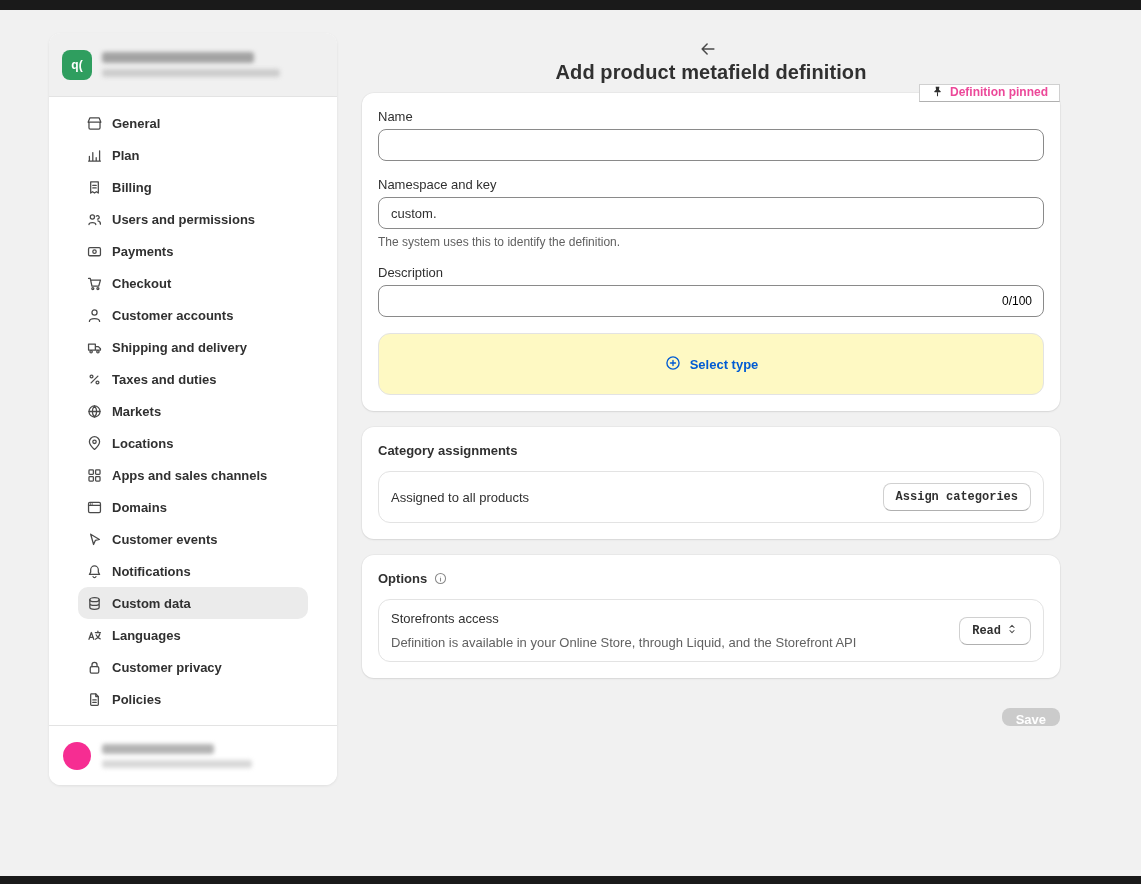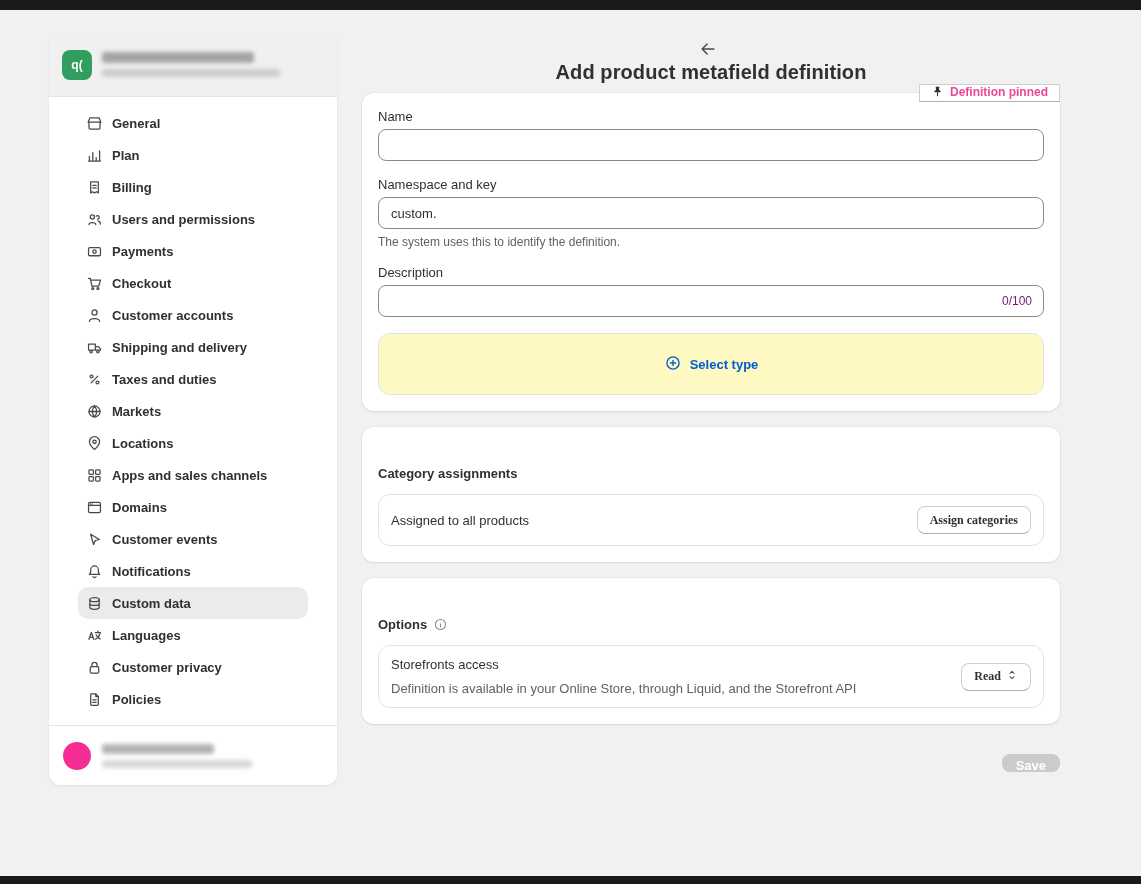--- a/index.html
+++ b/index.html
@@ -71,46 +71,46 @@
   .field { margin-bottom: 16px; }
   .field:last-child { margin-bottom: 0; }
   .field-label { font-size: 13px; color: #303030; margin-bottom: 5px; }
   .text-input {
     width: 100%; height: 32px; border: 1px solid #8a8a8a; border-radius: 8px;
     padding: 0 12px; font-size: 13px; color: #303030; background: #fff;
     font-family: "Liberation Sans", sans-serif;
   }
   .help-text { font-size: 12px; color: #616161; margin-top: 6px; }
   .input-wrap { position: relative; }
-  .char-counter { position: absolute; right: 12px; top: 50%; transform: translateY(-50%); font-size: 12px; color: #701a75; }
+  .char-counter { position: absolute; right: 12px; top: 50%; transform: translateY(-50%); font-size: 12px; color: #000000; }
 
   .select-type-box {
     border: 1px solid #e3e3e3; border-radius: 12px; height: 62px; width: 100%; background: #fef9c3;
     display: flex; align-items: center; justify-content: center; gap: 8px; cursor: pointer;
     color: var(--accent, #005bd3); font-size: 13px; font-weight: 600;
     font-family: "Liberation Sans", sans-serif;
   }
   .select-type-box svg { width: 18px; height: 18px; stroke: var(--accent, #005bd3); fill: none; stroke-width: 1.5; stroke-linecap: round; }
 
   .card-title { font-size: 13px; font-weight: 700; color: #303030; }
-  .card-title-row { display: flex; align-items: flex-start; gap: 6px; margin-bottom: 13px; margin-top: 23px; }
+  .card-title-row { display: flex; align-items: flex-start; gap: 6px; margin-bottom: 13px; }
   .info-icon svg { width: 15px; height: 15px; stroke: #8a8a8a; fill: none; stroke-width: 1.4; stroke-linecap: round; display: block; }
 
   .inner-row {
     border: 1px solid #e3e3e3; border-radius: 12px; padding: 11px 12px;
     display: flex; align-items: center; justify-content: space-between; gap: 12px;
   }
   .inner-row-text { font-size: 13px; color: #303030; }
   .inner-row-desc { font-size: 13px; color: #616161; margin-top: 9px; }
 
   .btn-secondary {
     height: 28px; background: #fff; border: 1px solid #d0d0d0; border-bottom-color: #b0b0b0;
     border-radius: 8px; padding: 0 12px; font-size: 12px; font-weight: 600; color: #303030;
     cursor: pointer; display: inline-flex; align-items: center; gap: 5px; white-space: nowrap;
-    font-family: Liberation Serif, serif;
+    font-family: Liberation Mono, monospace;
   }
   .btn-secondary svg { width: 12px; height: 12px; stroke: #4a4a4a; fill: none; stroke-width: 1.7; stroke-linecap: round; stroke-linejoin: round; }
 
   .save-row { display: flex; justify-content: flex-end; margin-top: 30px; }
   .btn-save {
     height: 18px; padding: 4px 14px; border: none; border-radius: 8px;
     background: var(--save_disabled, #cbcbcb); color: #fff; font-size: 13px; font-weight: 600;
     cursor: default; font-family: "Liberation Sans", sans-serif;
   }
 </style>

